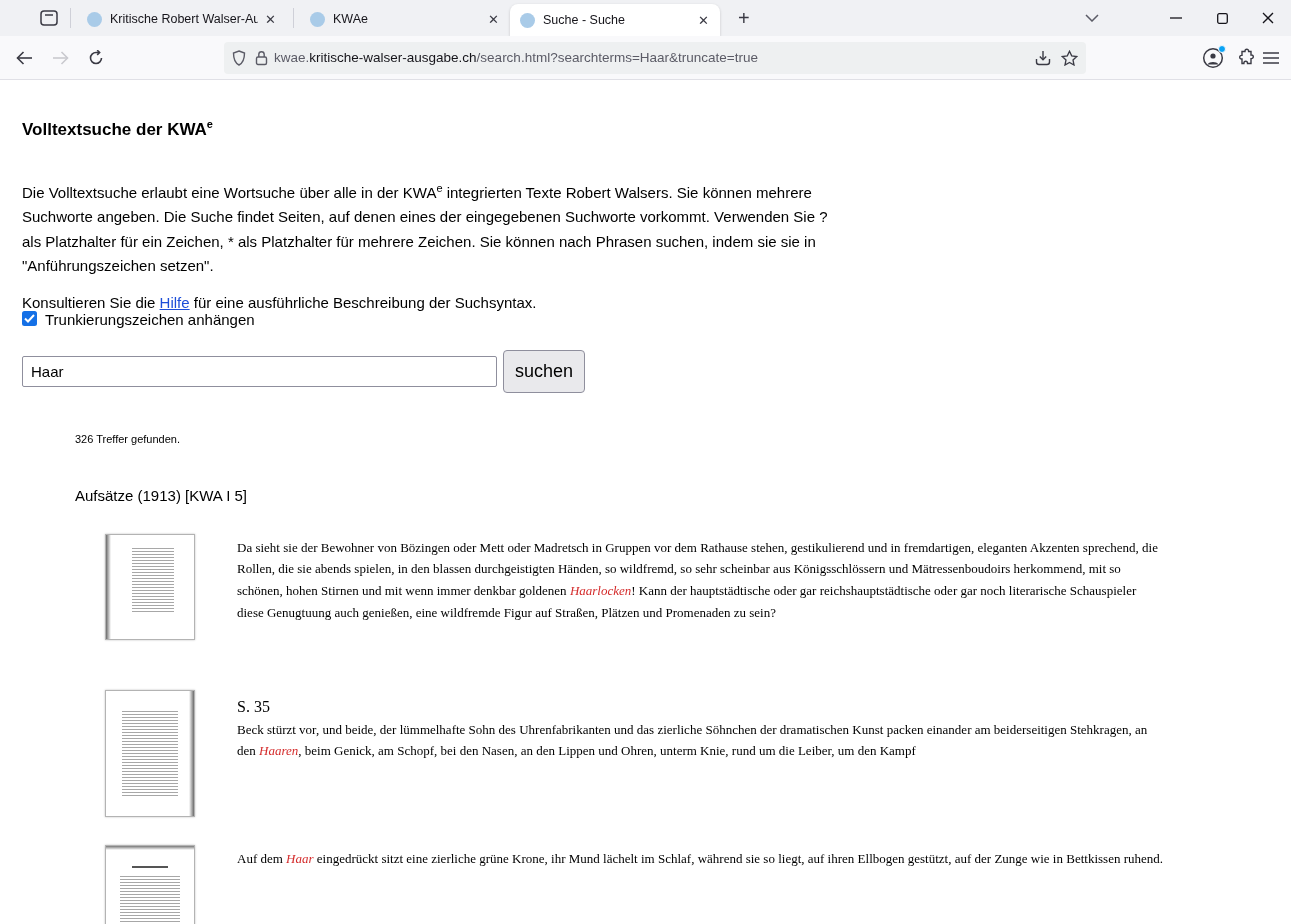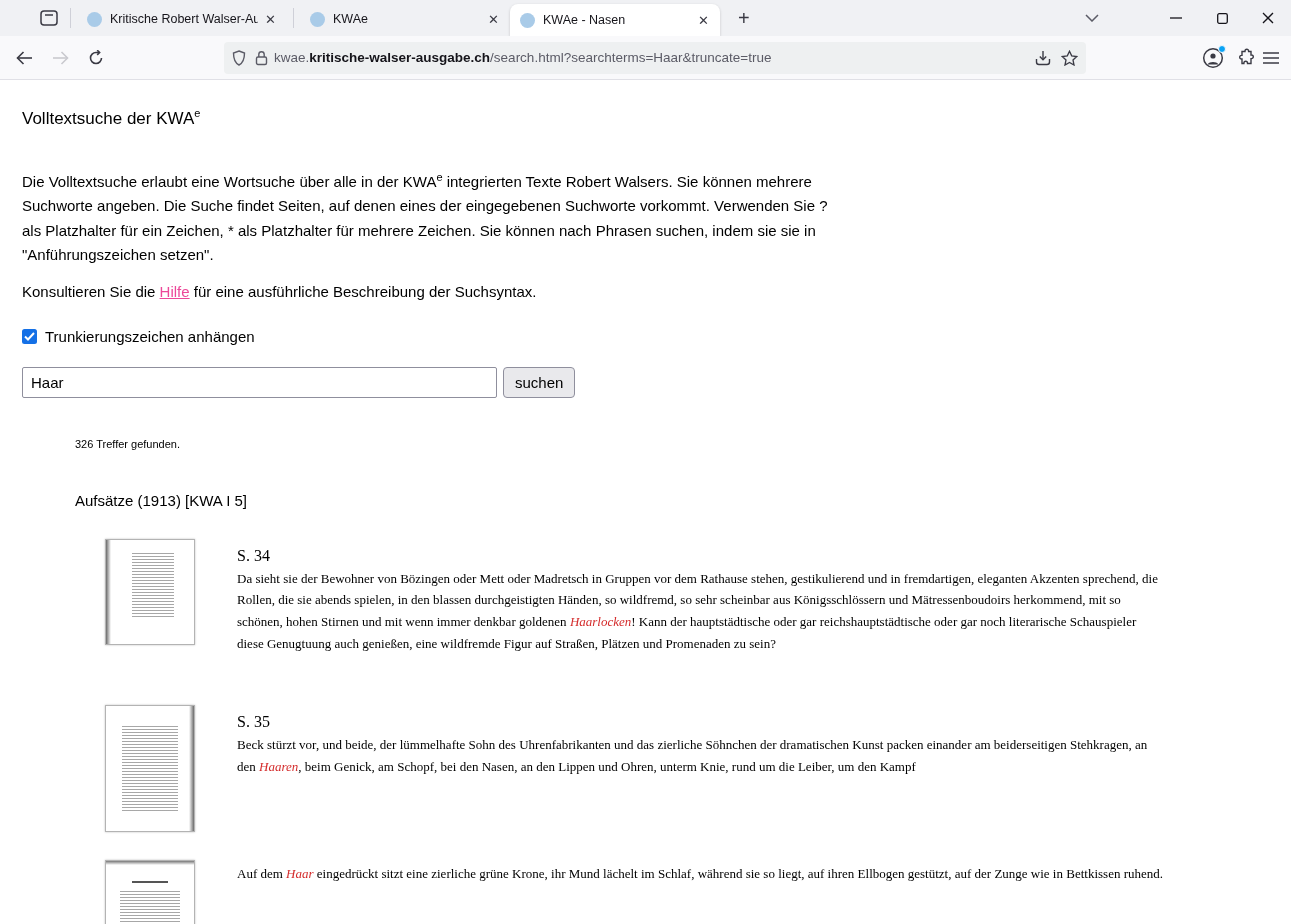--- a/index.html
+++ b/index.html
@@ -23,44 +23,44 @@
   .winctl .wbtn { width:46px; height:36px; display:flex; align-items:center; justify-content:center; }
   .alltabs { margin-right:38px; }
 
   .navbar { height:44px; background:#f9f9fb; border-bottom:1px solid #e0e0e6;
             display:flex; align-items:center; }
   .navbtn { width:32px; height:32px; display:flex; align-items:center; justify-content:center; margin-left:4px; }
   .navbtn:first-child { margin-left:8px; }
   .urlbar { width:862px; height:32px; margin-left:112px; background:#eef0f1; border-radius:4px;
             display:flex; align-items:center; padding:0 8px; }
   .urltext { font-size:13.5px; color:#5b5b66; margin-left:6px; flex:1; white-space:nowrap; overflow:hidden; }
-  .urltext .domain { color:#15141a;font-weight:bold; }
+  .urltext .domain { color:#15141a; }
   .urlbar-actions { display:flex; align-items:center; gap:10px; }
   .nav-right { position:absolute; right:0; display:flex; align-items:center; gap:9px; padding-right:12px; }
   .navbar { position:relative; }
   .acct { position:relative; width:26px; height:26px; display:flex; align-items:center; justify-content:center; }
   .acct .dot { position:absolute; top:0px; right:0px; width:8px; height:8px; border-radius:50%;
                background:#0aa3f5; border:1.5px solid #f9f9fb; }
 
   
   .content { padding:0 22px; }
-  .page-title { font-size:17px; font-weight:400; margin-top:27px; }
+  .page-title { font-size:17px; font-weight:700; margin-top:38px; }
   .page-title sup, .intro sup { font-size:11px; }
   .intro { margin-top:36px; font-size:15px; line-height:24.5px; width:808px; }
   .helpline { margin-top:15px; font-size:15px; }
-  .helpline a { color:#ec4899; }
-  .truncrow { margin-top:28px; display:flex; align-items:center; font-size:15px; }
+  .helpline a { color:#1d4ed8; }
+  .truncrow { display:flex; align-items:flex-start; font-size:15px; }
   .checkbox { width:15px; height:15px; background:#1470e6; border-radius:2.5px; margin-right:8px;
               display:flex; align-items:center; justify-content:center; }
   .checkbox svg { display:block; }
   .searchrow { margin-top:22px; display:flex; align-items:center; }
   .searchinput { width:475px; height:31px; border:1px solid #8f8f9d; border-radius:2px;
                  font-size:15px; padding:0 8px; font-family:"Liberation Sans", sans-serif;
                  background:#fff; color:#000; }
-  .searchbtn { margin-left:6px; height:31px; padding:4px 11px; font-size:15px; color:#000;
+  .searchbtn { margin-left:6px; height:43px; padding:4px 11px; font-size:18px; color:#000;
                font-family:"Liberation Sans", sans-serif;
                background:#e9e9ec; border:1px solid #8f8f9d; border-radius:4px; }
 
   .results { margin-left:53px; }
   .count { margin-top:40px; font-size:11px; }
   .section-title { margin-top:42px; font-size:15px; }
 
   .row { display:flex; margin-top:30px; }
   .row2 { margin-top:0; } 
   .thumbwrap { width:120px; flex:0 0 120px; padding-left:30px; }
@@ -105,21 +105,21 @@
   <div class="tab-sep"></div>
 
   <div class="tab">
     <span class="favicon"></span>
     <span class="tab-label">KWAe</span>
     <span class="tab-close">✕</span>
   </div>
 
   <div class="tab active">
     <span class="favicon"></span>
-    <span class="tab-label">KWAe - Nasen</span>
+    <span class="tab-label">Suche - Suche</span>
     <span class="tab-close">✕</span>
   </div>
 
   <div class="newtab">+</div>
 
   <div class="winctl">
     <div class="wbtn alltabs">
       <svg width="14" height="8" viewBox="0 0 14 8">
           <polyline points="1,1 7,7 13,1" fill="none" stroke="#5b5b66" stroke-width="1.5"></polyline>
         </svg>
@@ -242,21 +242,20 @@
     <div class="count">326 Treffer gefunden.</div>
     <div class="section-title">Aufsätze (1913) [KWA I 5]</div>
 
     <div class="row">
       <div class="thumbwrap">
         <div class="thumb spine-left" style="height:106px;">
           <div class="textblock" style="left:26px; top:13px; width:42px; height:64px;"></div>
         </div>
       </div>
       <div class="rtext">
-        <div class="pagelabel">S. 34</div>
         <div class="excerpt"><span>Da sieht sie der Bewohner von Bözingen oder Mett oder Madretsch in Gruppen vor dem Rathause stehen, gestikulierend und in fremdartigen, eleganten Akzenten sprechend, die Rollen, die sie abends spielen, in den blassen durchgeistigten Händen, so wildfremd, so sehr scheinbar aus Königsschlössern und Mätressenboudoirs herkommend, mit so schönen, hohen Stirnen und mit wenn immer denkbar goldenen </span><span class="match" style="color: rgb(212, 43, 43);">Haarlocken</span><span>! Kann der hauptstädtische oder gar reichshauptstädtische oder gar noch literarische Schauspieler diese Genugtuung auch genießen, eine wildfremde Figur auf Straßen, Plätzen und Promenaden zu sein?</span></div>
       </div>
     </div>
     <div class="gap1"></div>
 
     <div class="row row2">
       <div class="thumbwrap">
         <div class="thumb spine-right" style="height:127px;">
           <div class="textblock" style="left:16px; top:20px; width:56px; height:86px;"></div>
         </div>

